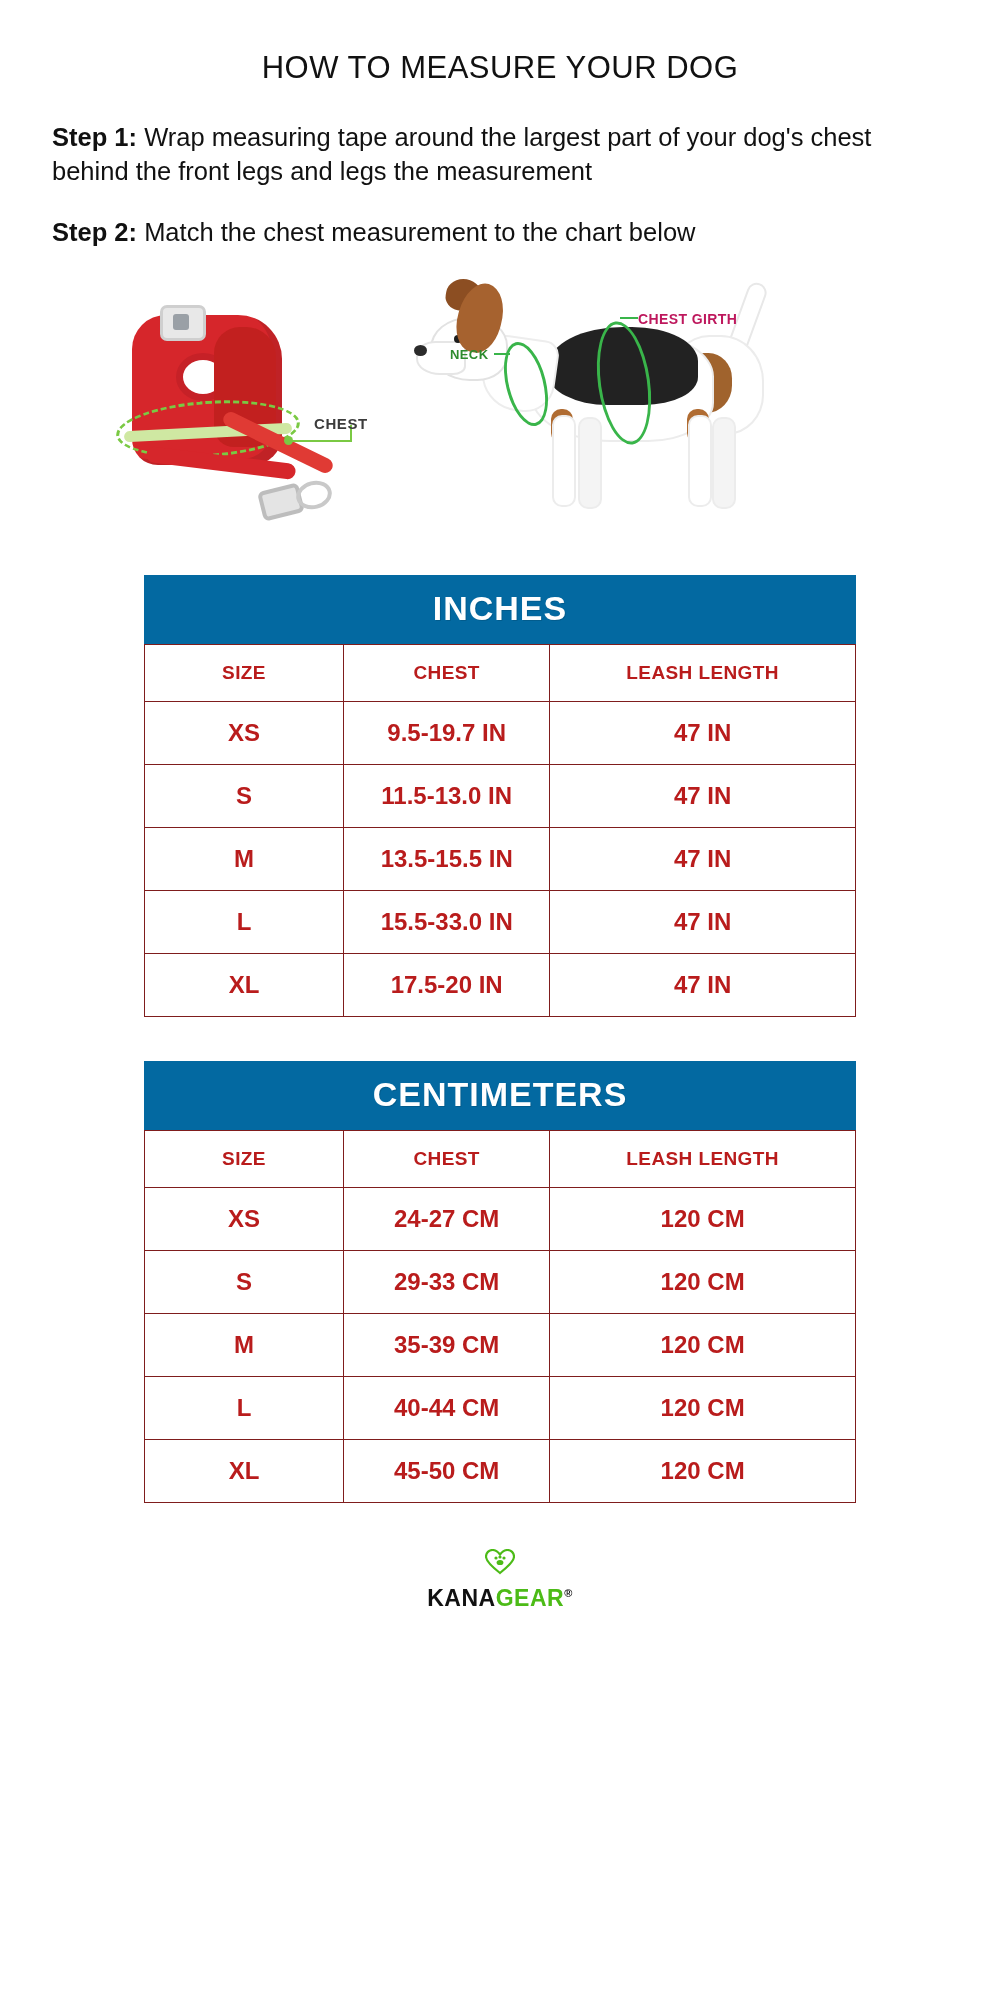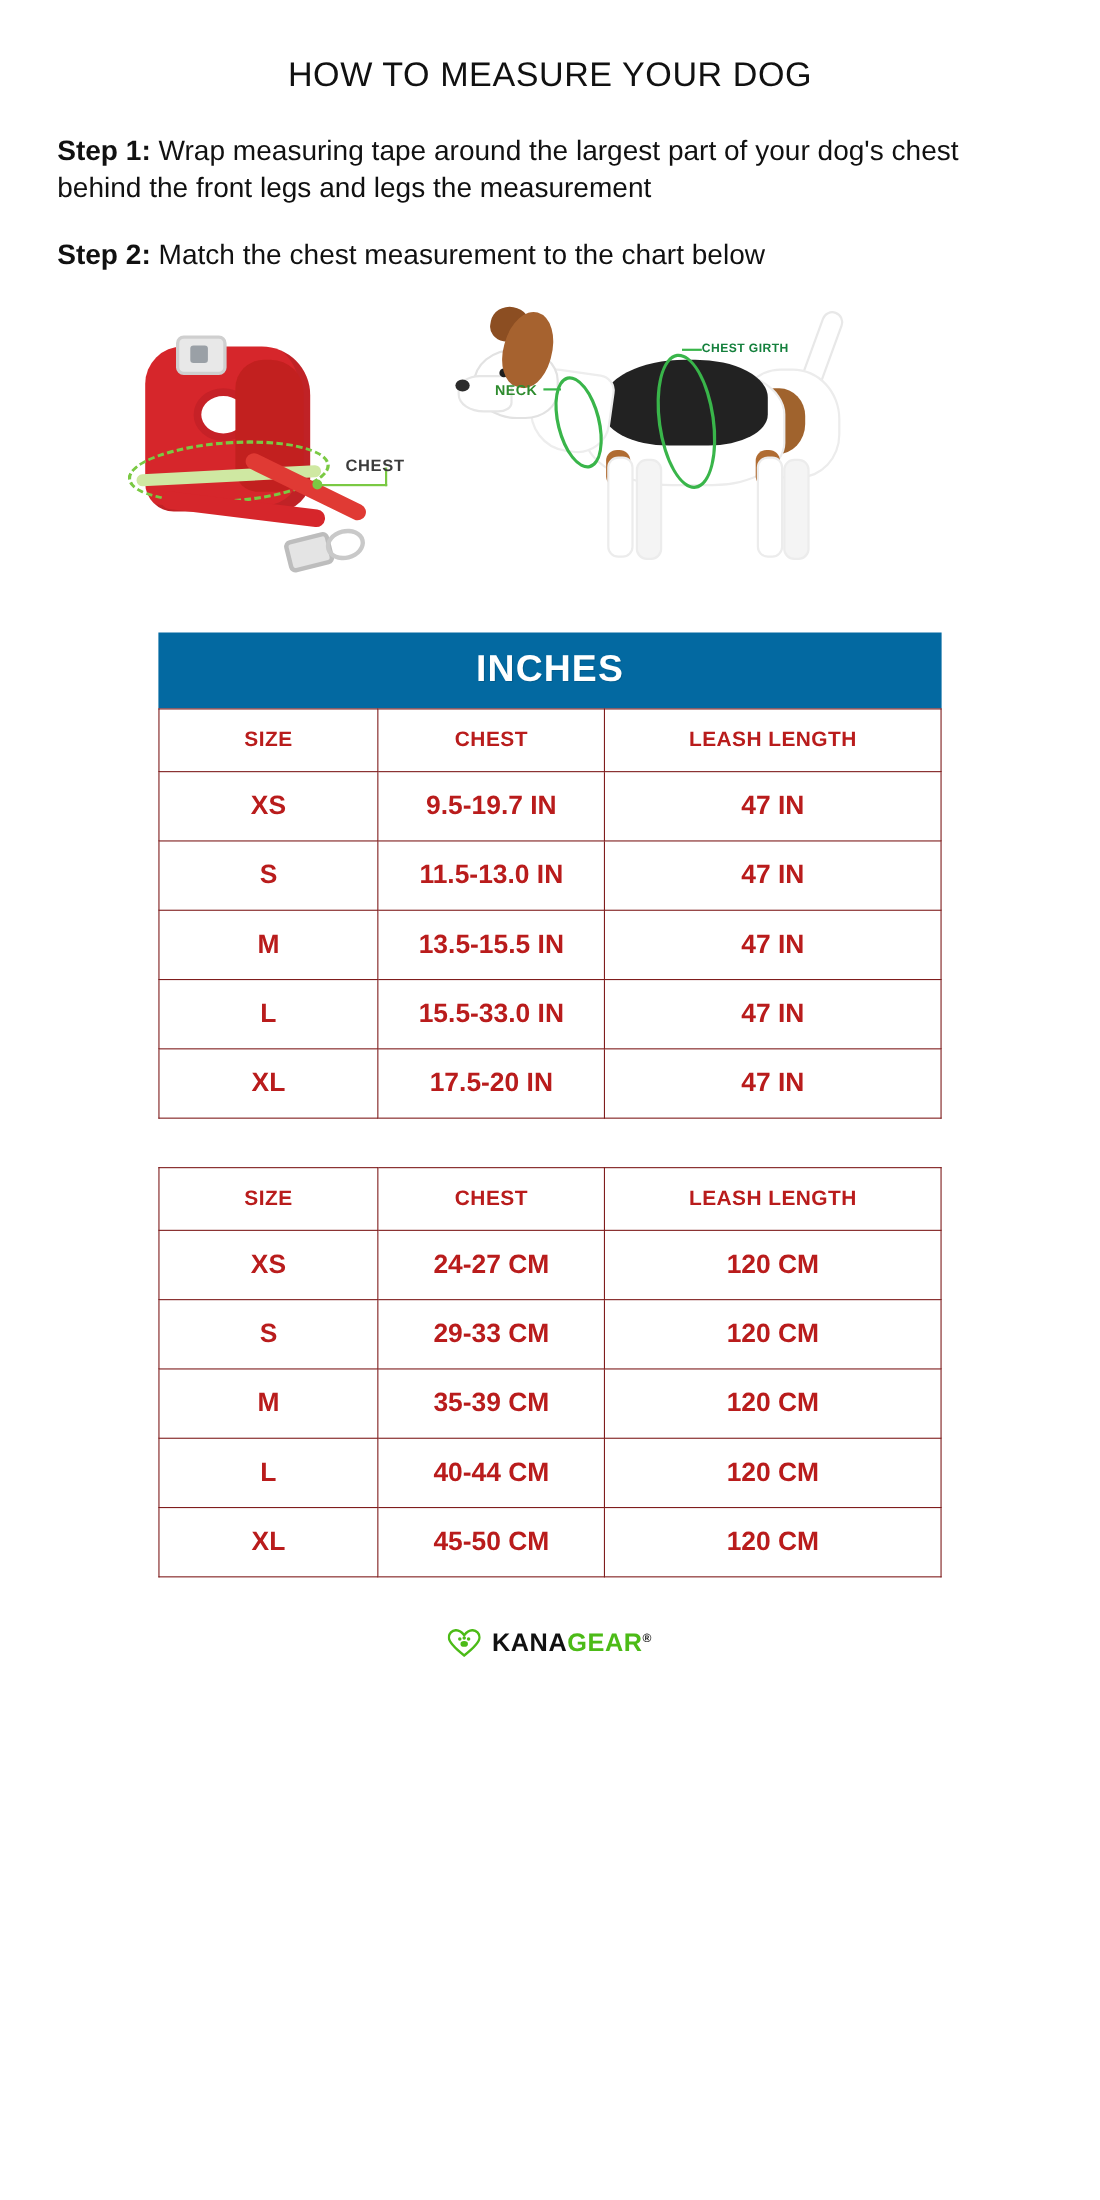--- a/index.html
+++ b/index.html
@@ -377,23 +377,23 @@
     width: 34px;
     height: 80px;
     border: 3px solid #39b54a;
     border-radius: 50%;
     transform: rotate(-14deg);
   }
   .label-chest-girth {
     position: absolute;
     left: 218px;
     top: 36px;
-    font-size: 11px;
-    font-weight: bold;
-    color: #15803d;
+    font-size: 14px;
+    font-weight: bold;
+    color: #be185d;
     letter-spacing: 0.4px;
   }
   .label-neck {
     position: absolute;
     left: 30px;
     top: 72px;
     font-size: 13px;
     font-weight: bold;
     color: #2e8b2e;
     letter-spacing: 0.4px;
@@ -456,22 +456,23 @@
   }
   col.c-size { width: 28%; }
   col.c-chest { width: 29%; }
   col.c-leash { width: 43%; }
 
   
   .footer {
     margin-top: 46px;
     display: flex;
     align-items: center;
-    justify-content: center;
+    justify-content: flex-start;
     gap: 10px;
+    flex-direction: column;
   }
   .logo-mark {
     width: 30px;
     height: 26px;
     position: relative;
   }
   .logo-brand {
     font-size: 23px;
     font-weight: bold;
     letter-spacing: 0.5px;
@@ -588,20 +589,21 @@
         <tr>
           <td>XL</td>
           <td>17.5-20 IN</td>
           <td>47 IN</td>
         </tr>
       </tbody>
     </table>
   </div>
 
   <div class="table-block">
+    <div class="table-header">CENTIMETERS</div>
     <table>
       <colgroup>
           <col class="c-size">
           <col class="c-chest">
           <col class="c-leash">
         </colgroup>
       <thead>
         <tr>
           <th>SIZE</th>
           <th>CHEST</th>

